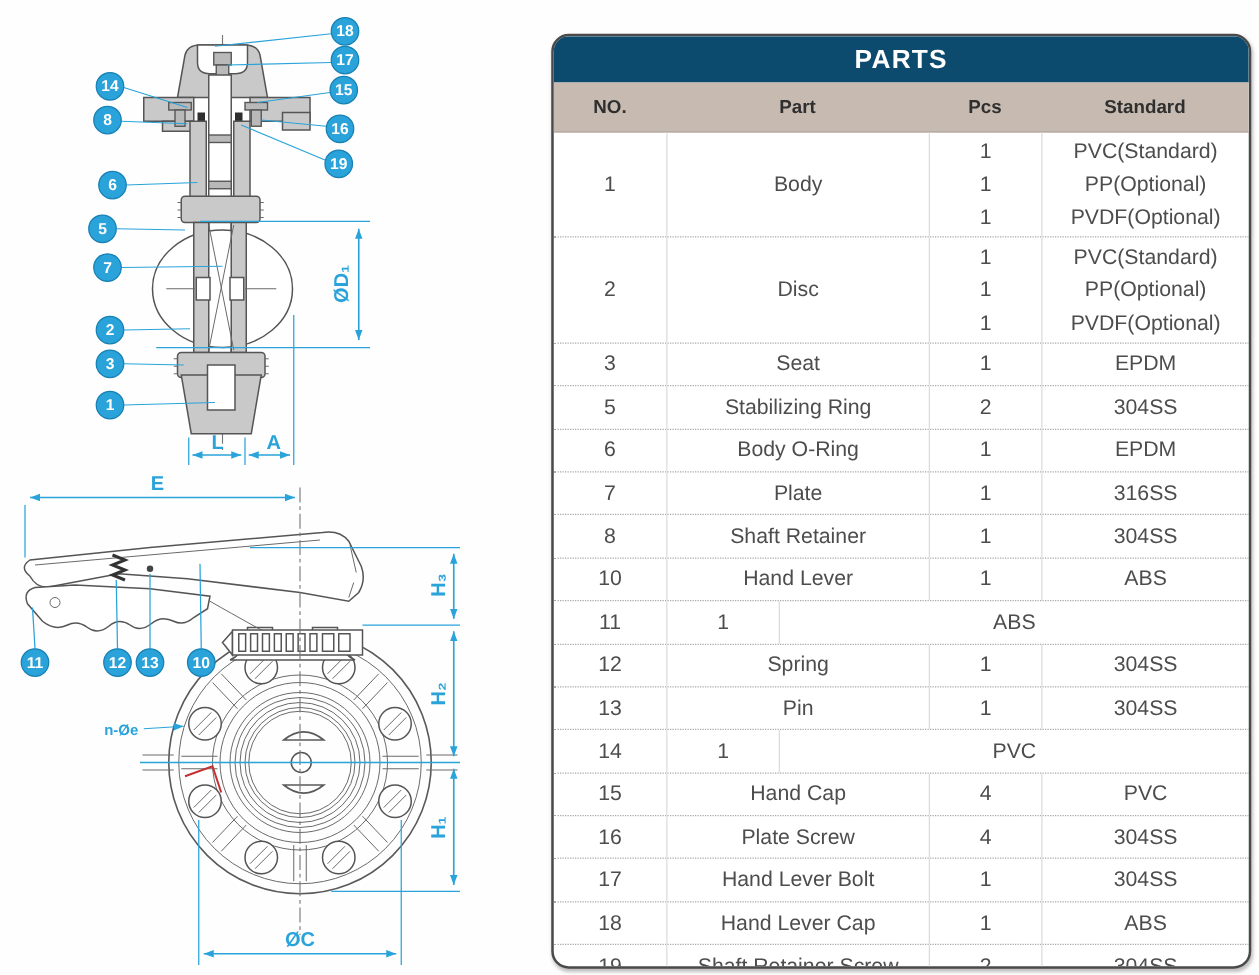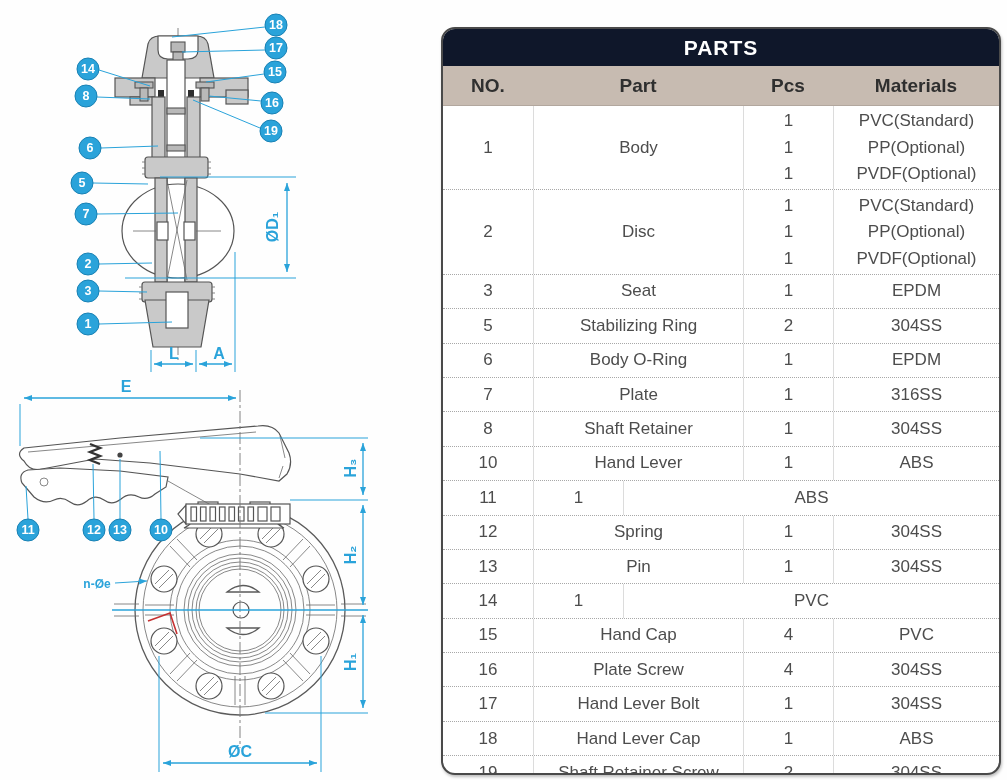--- a/index.html
+++ b/index.html
@@ -24,21 +24,21 @@
   .cline{stroke:#777;stroke-width:.9;stroke-dasharray:12 3 3 3;fill:none;}
   .red{stroke:#c53030;stroke-width:1.6;fill:none;}
 
   
   #parts-card{position:absolute;left:441px;top:27px;width:560px;height:748px;
     border:2px solid #4a4a4a;border-radius:14px;overflow:hidden;background:#fff;
     box-shadow:1px 2px 3px rgba(0,0,0,.25);display:flex;flex-direction:column;box-sizing:border-box;}
   #parts-title{height:37px;flex:none;background:#1e9cd6;color:#fff;display:flex;
     align-items:center;justify-content:center;font-size:21px;font-weight:bold;letter-spacing:1px;}
   #parts-head{height:39px;flex:none;background:#c7bbb1;display:flex;align-items:center;
-    font-size:19px;font-weight:bold;color:#2f2f2f;border-bottom:1px solid #b2a79e;}
+    font-size:15px;font-weight:bold;color:#2f2f2f;border-bottom:1px solid #b2a79e;}
   #parts-head .hcell{display:flex;align-items:center;justify-content:center;height:100%;}
   #parts-body{flex:1;display:flex;flex-direction:column;}
   .trow{display:flex;height:33.4px;flex:none;}
   .trow.multi{height:83.4px;}
   .trow + .trow{border-top:1.6px dotted #a8a8a8;}
   .cell{display:flex;align-items:center;justify-content:center;color:#4d4d4d;
     font-size:17px;text-align:center;box-sizing:border-box;}
   .cell + .cell{border-left:1px solid #dcdcdc;}
   .cell.stack{flex-direction:column;justify-content:space-around;padding:2px 0;line-height:26px;}
   .w-no{width:90px;flex:none;}
@@ -332,26 +332,26 @@
           </g>
       <g>
             <circle cx="161" cy="530" r="11"></circle>
             <text x="161" y="534">10</text>
           </g>
     </g>
   </g>
 </svg>
 
 <div id="parts-card">
-  <div id="parts-title" style="background: #0f172a;">PARTS</div>
+  <div id="parts-title" style="background: #0c4a6e;">PARTS</div>
   <div id="parts-head" style="background: rgb(199, 187, 177);">
     <div class="hcell w-no">NO.</div>
     <div class="hcell w-part">Part</div>
     <div class="hcell w-pcs">Pcs</div>
-    <div class="hcell w-mat">Materials</div>
+    <div class="hcell w-mat">Standard</div>
   </div>
   <div id="parts-body">
         <div class="trow multi">
           <div class="cell w-no">1</div>
           <div class="cell w-part">Body</div>
           <div class="cell w-pcs stack">
             <div>1</div>
             <div>1</div>
             <div>1</div>
           </div>

